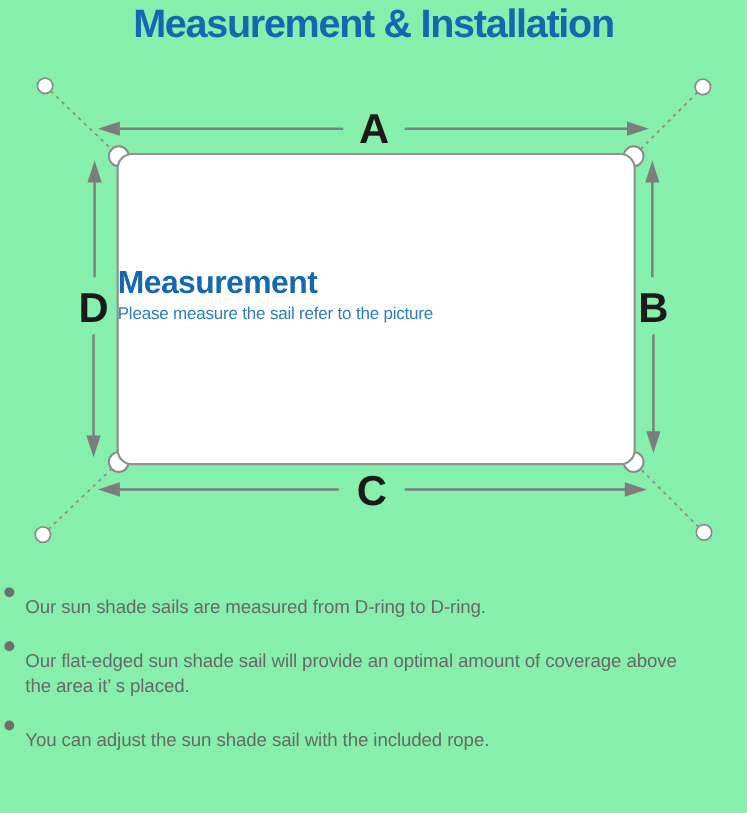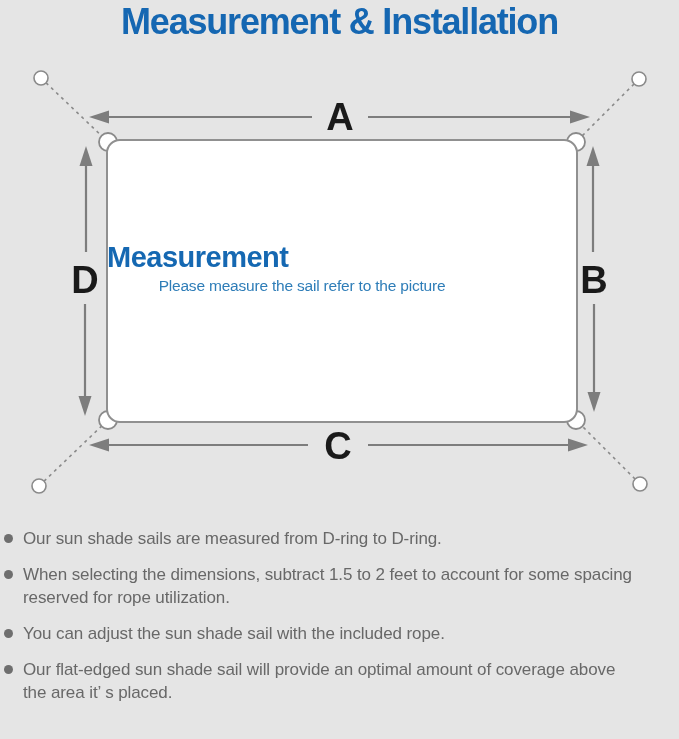--- a/index.html
+++ b/index.html
@@ -1,53 +1,53 @@
 <!DOCTYPE html>
 <html><head>
 <meta charset="utf-8">
 <style>
   html,body{margin:0;padding:0;background:#ffffff;}
   body{font-family:"Liberation Sans","DejaVu Sans",sans-serif;}
-  .page{position:relative;width:679px;height:739px;background:#e5e5e5;overflow:hidden;}
+  .page{position:relative;width:679px;height:739px;background:#86efac;overflow:hidden;}
 
   .page-title{
     position:absolute;top:0;left:0;width:679px;height:44px;
     text-align:center;line-height:44px;
     font-size:36px;font-weight:bold;letter-spacing:-1.2px;
     color:#1567b2;white-space:nowrap;
   }
 
   .diagram-svg{position:absolute;top:0;left:0;}
 
   .center-title{
     position:absolute;left:107px;top:242px;width:470px;
     font-size:29px;font-weight:bold;letter-spacing:-0.5px;
     line-height:30px;color:#1568b2;
   }
   .center-subtitle{
     position:absolute;left:107px;top:276px;width:390px;
-    text-align:center;font-size:15.5px;letter-spacing:-0.2px;
+    text-align:left;font-size:15.5px;letter-spacing:-0.2px;
     line-height:20px;color:#2e7db8;
   }
 
   .bullet-list{
     position:absolute;left:0;top:527px;width:679px;
     margin:0;padding:0 4px;list-style:none;box-sizing:border-box;
   }
   .bullet-item{
     display:flex;align-items:flex-start;gap:10px;
     margin-bottom:13px;
   }
   .bullet-dot{
     flex:none;width:9px;height:9px;border-radius:50%;
     background:#6e6e6e;margin-top:7px;
   }
   .bullet-text{
     flex:1;font-size:17px;letter-spacing:-0.1px;line-height:23px;
-    color:#686868;white-space:pre-wrap;
+    color:#686868;white-space:pre-wrap;margin-top:13px;
   }
 </style>
 </head>
 <body>
 
 <div class="page">
 
   <div class="page-title">Measurement &amp; Installation</div>
 
   <svg class="diagram-svg" width="679" height="739" viewBox="0 0 679 739" xmlns="http://www.w3.org/2000/svg">
@@ -109,27 +109,22 @@
   <div class="center-title">Measurement</div>
   <div class="center-subtitle">Please measure the sail refer to the picture</div>
 
   <ul class="bullet-list">
     <li class="bullet-item">
       <span class="bullet-dot"></span>
       <span class="bullet-text">Our sun shade sails are measured from D-ring to D-ring.</span>
     </li>
     <li class="bullet-item">
       <span class="bullet-dot"></span>
-      <span class="bullet-text">When selecting the dimensions, subtract 1.5 to 2 feet to account for some spacing
-reserved for rope utilization.</span>
+      <span class="bullet-text">Our flat-edged sun shade sail will provide an optimal amount of coverage above
+the area it’ s placed.</span>
     </li>
     <li class="bullet-item">
       <span class="bullet-dot"></span>
       <span class="bullet-text">You can adjust the sun shade sail with the included rope.</span>
-    </li>
-    <li class="bullet-item">
-      <span class="bullet-dot"></span>
-      <span class="bullet-text">Our flat-edged sun shade sail will provide an optimal amount of coverage above
-the area it’ s placed.</span>
     </li>
   </ul>
 
 </div>
 
 </body></html>

